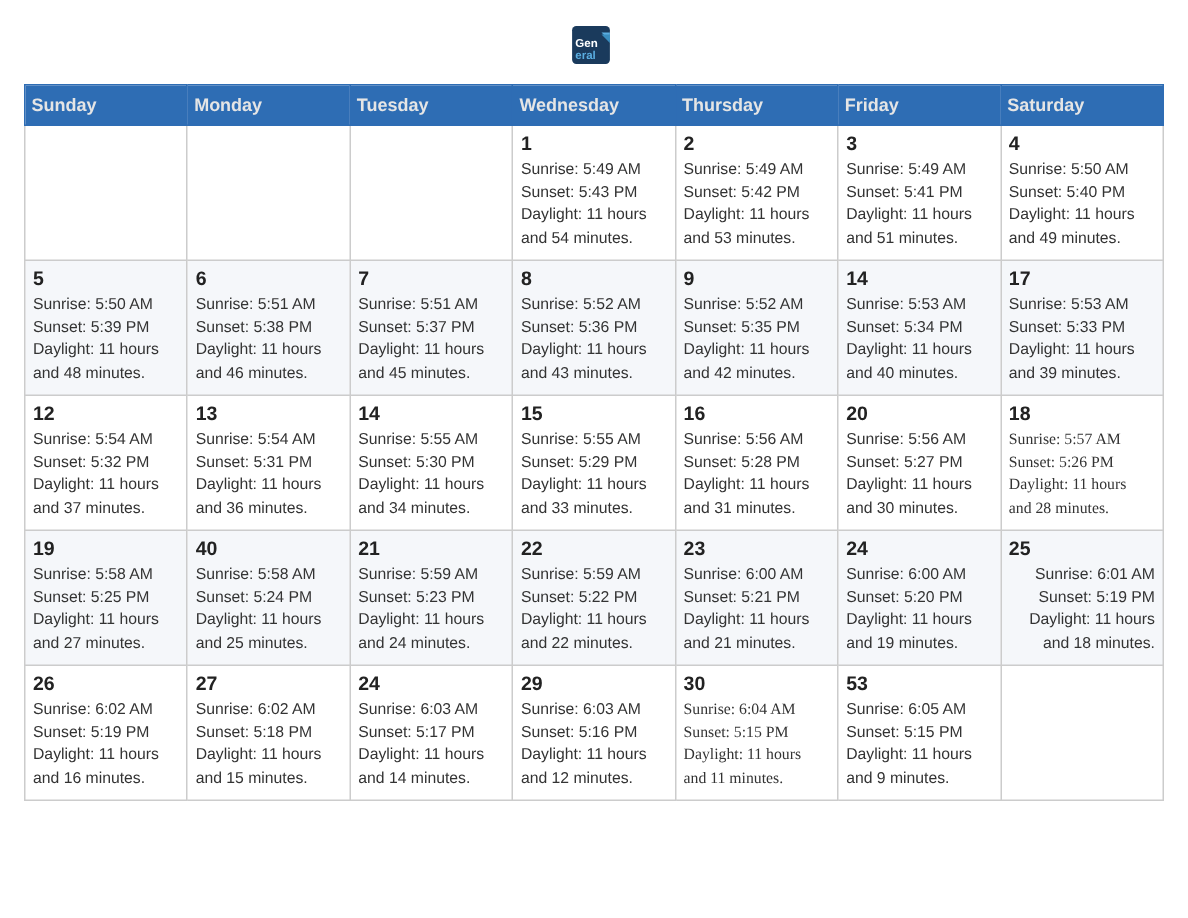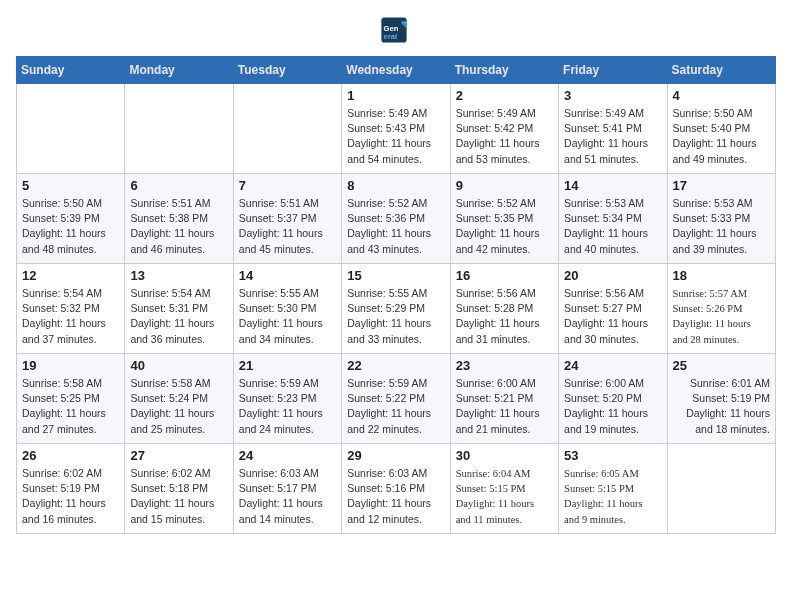--- a/index.html
+++ b/index.html
@@ -343,21 +343,21 @@
         </td>
         <td>
           <div class="day-num">30</div>
           <div class="day-info" style="white-space: pre-line; font-family: Liberation Serif, serif;">Sunrise: 6:04 AM
 Sunset: 5:15 PM
 Daylight: 11 hours
 and 11 minutes.</div>
         </td>
         <td>
           <div class="day-num">53</div>
-          <div class="day-info" style="white-space: pre-line; font-family: Liberation Serif, serif;">Sunrise: 6:05 AM
+          <div class="day-info" style="white-space: pre-line;">Sunrise: 6:05 AM
 Sunset: 5:15 PM
 Daylight: 11 hours
 and 9 minutes.</div>
         </td>
         <td class="empty"></td>
       </tr>
     </tbody>
 </table>
 
 </body></html>

